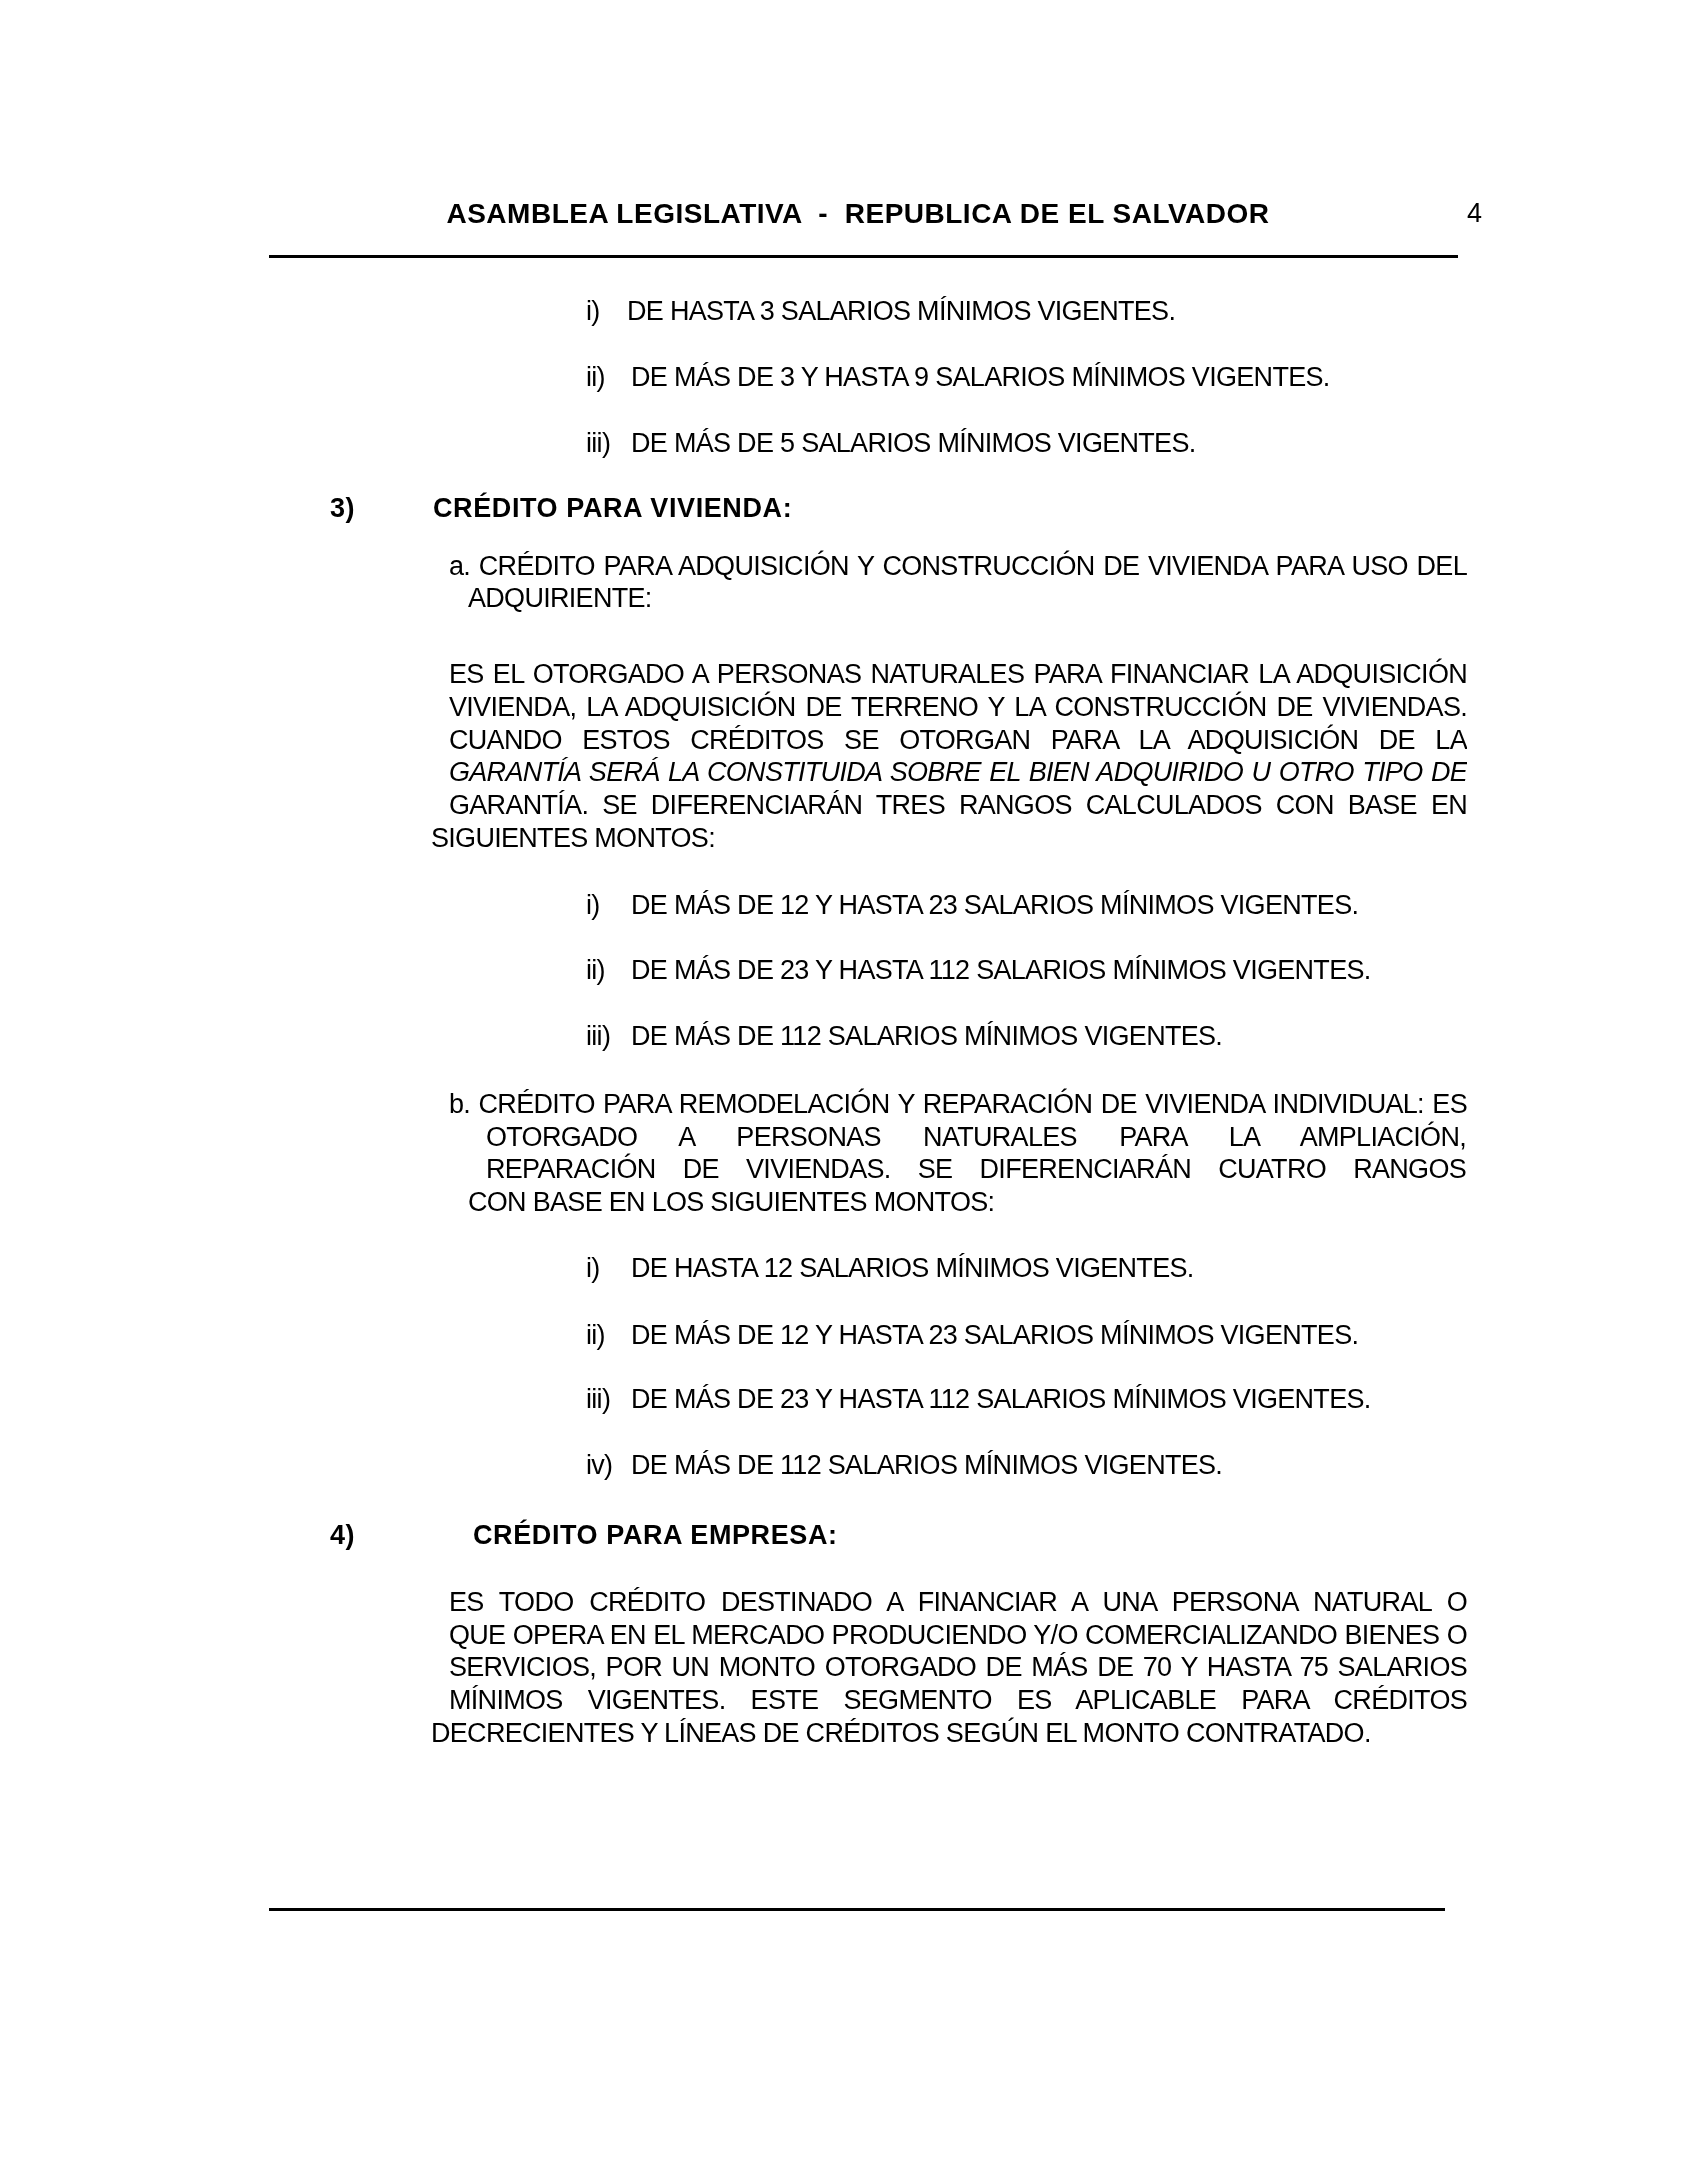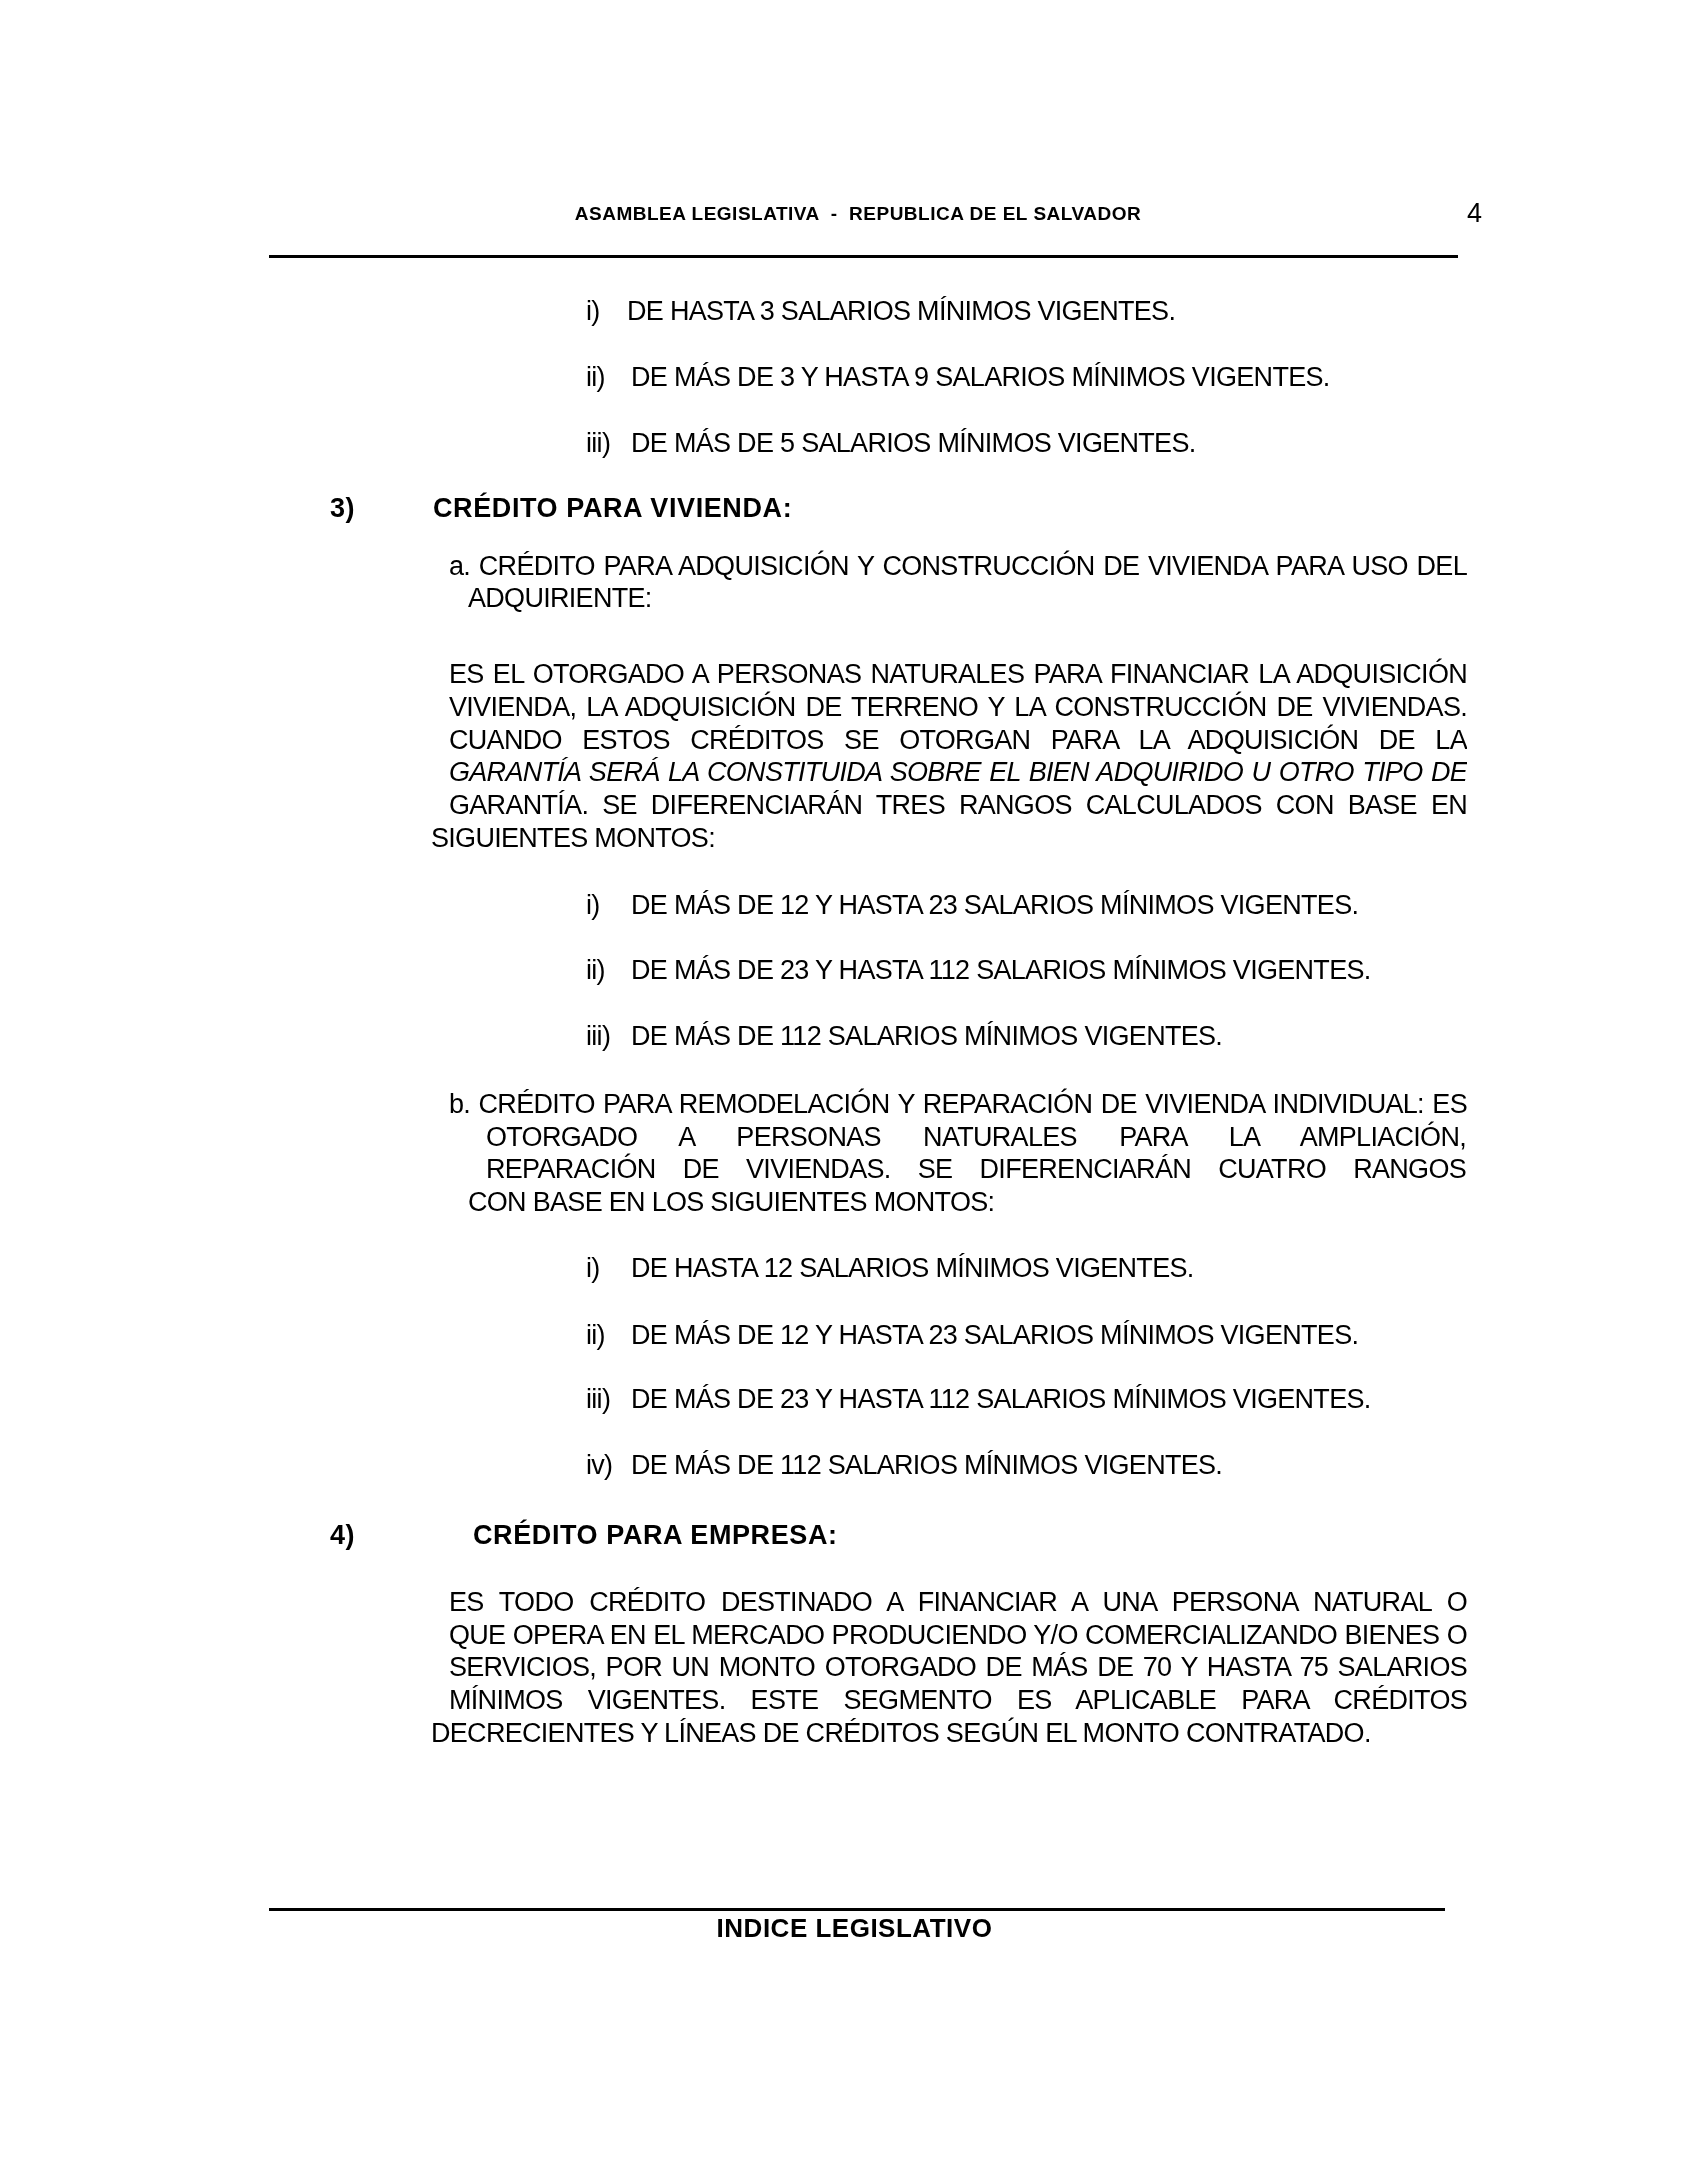--- a/index.html
+++ b/index.html
@@ -2,21 +2,21 @@
 <html><head>
 <meta charset="utf-8">
 <style>
   html, body { margin: 0; padding: 0; background: #ffffff; }
   body { width: 1683px; height: 2178px; position: relative; overflow: hidden; color: #000; }
   .page { position: absolute; left: 0; top: 0; width: 1683px; height: 2178px; background: #fff; }
   .t { position: absolute; font-family: "Liberation Sans", sans-serif; font-size: 27px; line-height: 33px; height: 33px; white-space: nowrap; letter-spacing: -0.7px; color: #000; }
   .b { font-weight: bold; letter-spacing: 0.6px; }
   .j { text-align: justify; text-align-last: justify; white-space: normal; overflow: hidden; margin-left: 18px; }
   .rule { position: absolute; height: 3px; background: #000; }
-  .hdr { position: absolute; font-family: "Liberation Sans", sans-serif; font-weight: bold; font-size: 19px; line-height: 33px; white-space: pre; text-align: center; letter-spacing: 0.5px; }
+  .hdr { position: absolute; font-family: "Liberation Sans", sans-serif; font-weight: bold; font-size: 28px; line-height: 33px; white-space: pre; text-align: center; letter-spacing: 0.5px; }
 </style>
 </head>
 <body>
 
 <div class="page">
 
   <div class="hdr" style="left:436px; width:844px; top:197px;">ASAMBLEA LEGISLATIVA  -  REPUBLICA DE EL SALVADOR</div>
   <div class="t" style="left:1467px; top:197px; letter-spacing:0;">4</div>
   <div class="rule" style="left:269px; width:1189px; top:255px;"></div>
 
@@ -80,16 +80,15 @@
     <div>
       <div class="t j" style="left:431px; width:1018px; top:1586px;">ES TODO CRÉDITO DESTINADO A FINANCIAR A UNA PERSONA NATURAL O JURÍDICA</div>
       <div class="t j" style="left:431px; width:1018px; top:1619px;">QUE OPERA EN EL MERCADO PRODUCIENDO Y/O COMERCIALIZANDO BIENES O</div>
       <div class="t j" style="left:431px; width:1018px; top:1651px;">SERVICIOS, POR UN MONTO OTORGADO DE MÁS DE 70 Y HASTA 75 SALARIOS</div>
       <div class="t j" style="left:431px; width:1018px; top:1684px;">MÍNIMOS VIGENTES. ESTE SEGMENTO ES APLICABLE PARA CRÉDITOS</div>
       <div class="t" style="left:431px; top:1717px;">DECRECIENTES Y LÍNEAS DE CRÉDITOS SEGÚN EL MONTO CONTRATADO.</div>
     </div>
   </div>
 
   <div class="rule" style="left:269px; width:1176px; top:1908px;"></div>
-  <div class="hdr" style="left:607px; width:495px; top:1912px; font-size:26px;">INDICE LEGISLATIVO</div>
 
 </div>
 
 
 </body></html>

